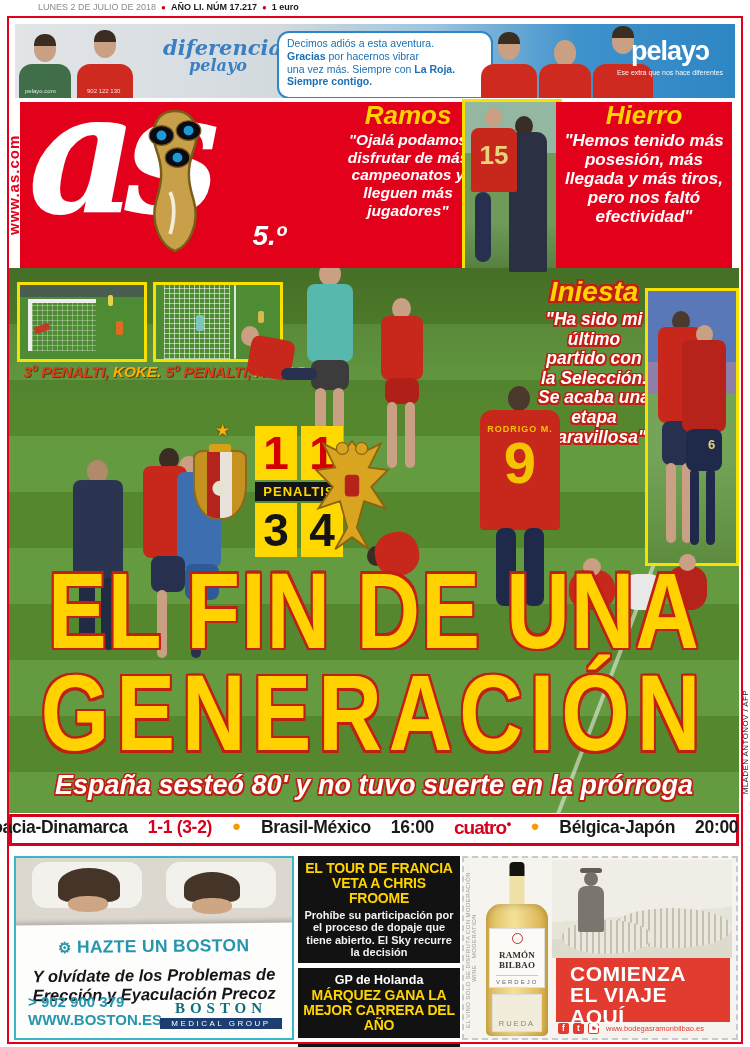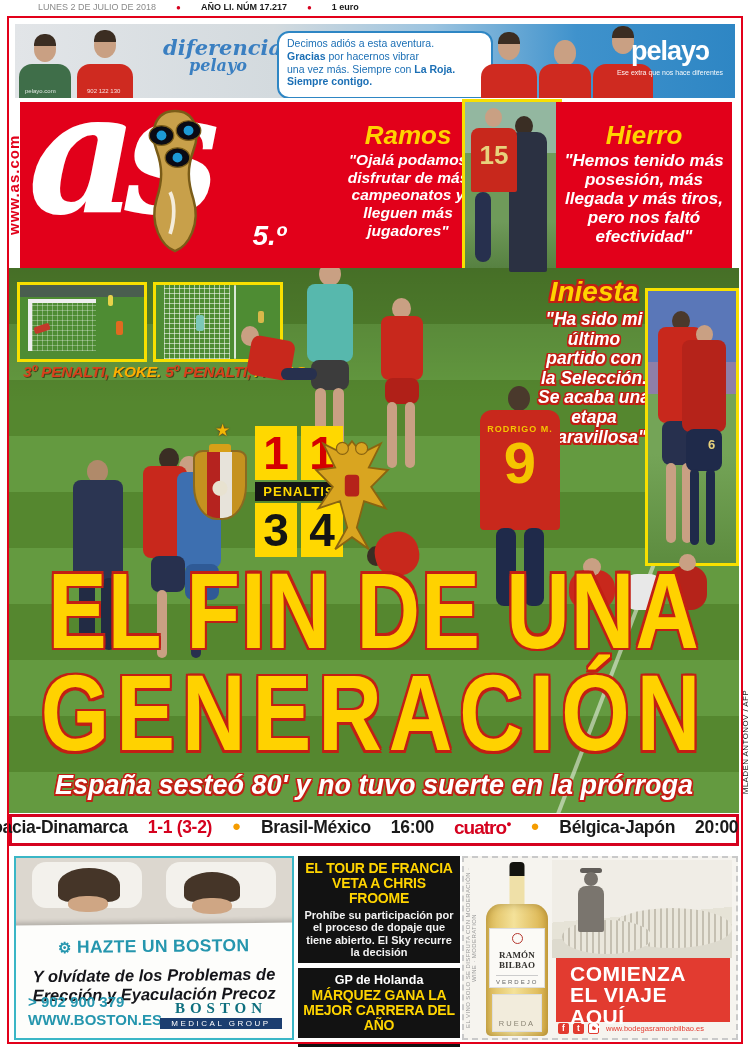--- a/index.html
+++ b/index.html
@@ -1,19 +1,19 @@
 <!DOCTYPE html>
 <html><head>
 <meta charset="utf-8">
 <style>
   html,body{margin:0;padding:0;background:#fff;}
   .page{position:relative;width:750px;height:1047px;background:#fff;overflow:hidden;
         font-family:"Liberation Sans",sans-serif;}
   
-  .topbar{position:absolute;left:38px;top:2px;font-size:9px;color:#8a8a8a;display:flex;gap:20px;align-items:center;}
+  .topbar{position:absolute;left:38px;top:2px;font-size:9px;color:#8a8a8a;display:flex;gap:5px;align-items:center;}
   .topbar b{color:#1a1a1a;}
   .tb-dot{color:#d5021f;font-size:8px;}
   .frame{position:absolute;left:7px;top:16px;width:732px;height:1024px;border:2px solid #e2001a;pointer-events:none;z-index:9;}
   
   .pelayo{position:absolute;left:15px;top:24px;width:720px;height:74px;overflow:hidden;
     background:linear-gradient(90deg,#e2e5e8 0%,#d3dade 36%,#9cc4e0 58%,#3f92cc 78%,#2e86c4 100%);}
   .pp{position:absolute;bottom:0;}
   .pp .hd{position:absolute;left:50%;transform:translateX(-50%);top:0;width:22px;height:26px;border-radius:48%;background:#c9a083;}
   .pp .hr{position:absolute;left:50%;transform:translateX(-50%);top:-2px;width:22px;height:12px;border-radius:10px 10px 0 0;background:#3b2d22;}
   .pp .bd{position:absolute;bottom:0;left:0;right:0;height:34px;border-radius:13px 13px 0 0;background:#cf2a20;}
@@ -30,21 +30,21 @@
   .pel-micro{position:absolute;bottom:4px;font-size:6px;color:#fff;opacity:.85;}
   
   .as-website{position:absolute;left:5px;top:102px;height:166px;writing-mode:vertical-rl;transform:rotate(180deg);
     color:#e2001a;font-weight:bold;font-size:15px;letter-spacing:1px;text-align:center;}
   .mast{position:absolute;left:20px;top:102px;width:712px;height:166px;background:#e2001a;}
   .as-box{position:absolute;left:0;top:0;width:314px;height:166px;overflow:hidden;}
   .as-text{position:absolute;left:8px;top:-34px;font-family:"DejaVu Serif",serif;font-style:italic;font-weight:bold;
     font-size:170px;color:#fff;letter-spacing:-14px;line-height:1;}
   .as-mark{position:absolute;right:48px;bottom:16px;color:#fff;font-weight:bold;font-style:italic;font-size:28px;}
   .as-trophy{position:absolute;left:118px;top:4px;}
-  .quote{position:absolute;top:0;text-align:center;padding-top:20px;box-sizing:border-box;}
+  .quote{position:absolute;top:0;text-align:center;padding-top:0;box-sizing:border-box;}
   .q-name{color:#ffd200;font-size:26px;font-weight:bold;font-style:italic;line-height:1;}
   .q-text{color:#fff;font-weight:bold;font-style:italic;margin-top:3px;}
   .q-ramos{left:314px;width:148px;height:166px;background:#e2001a;}
   .q-ramos .q-text{font-size:15.5px;line-height:1.14;}
   .q-hierro{left:536px;width:176px;height:166px;background:#e2001a;}
   .q-hierro .q-text{font-size:17px;line-height:1.12;}
   .photo-ramos{position:absolute;left:442px;top:-3px;width:94px;height:170px;border:3px solid #f8e000;
     background:linear-gradient(180deg,#93b7a0 0 30%,#6f9a5a 30% 70%,#557f3f 100%);overflow:hidden;}
   
   .pitch{position:absolute;left:9px;top:268px;width:730px;height:545px;overflow:hidden;

